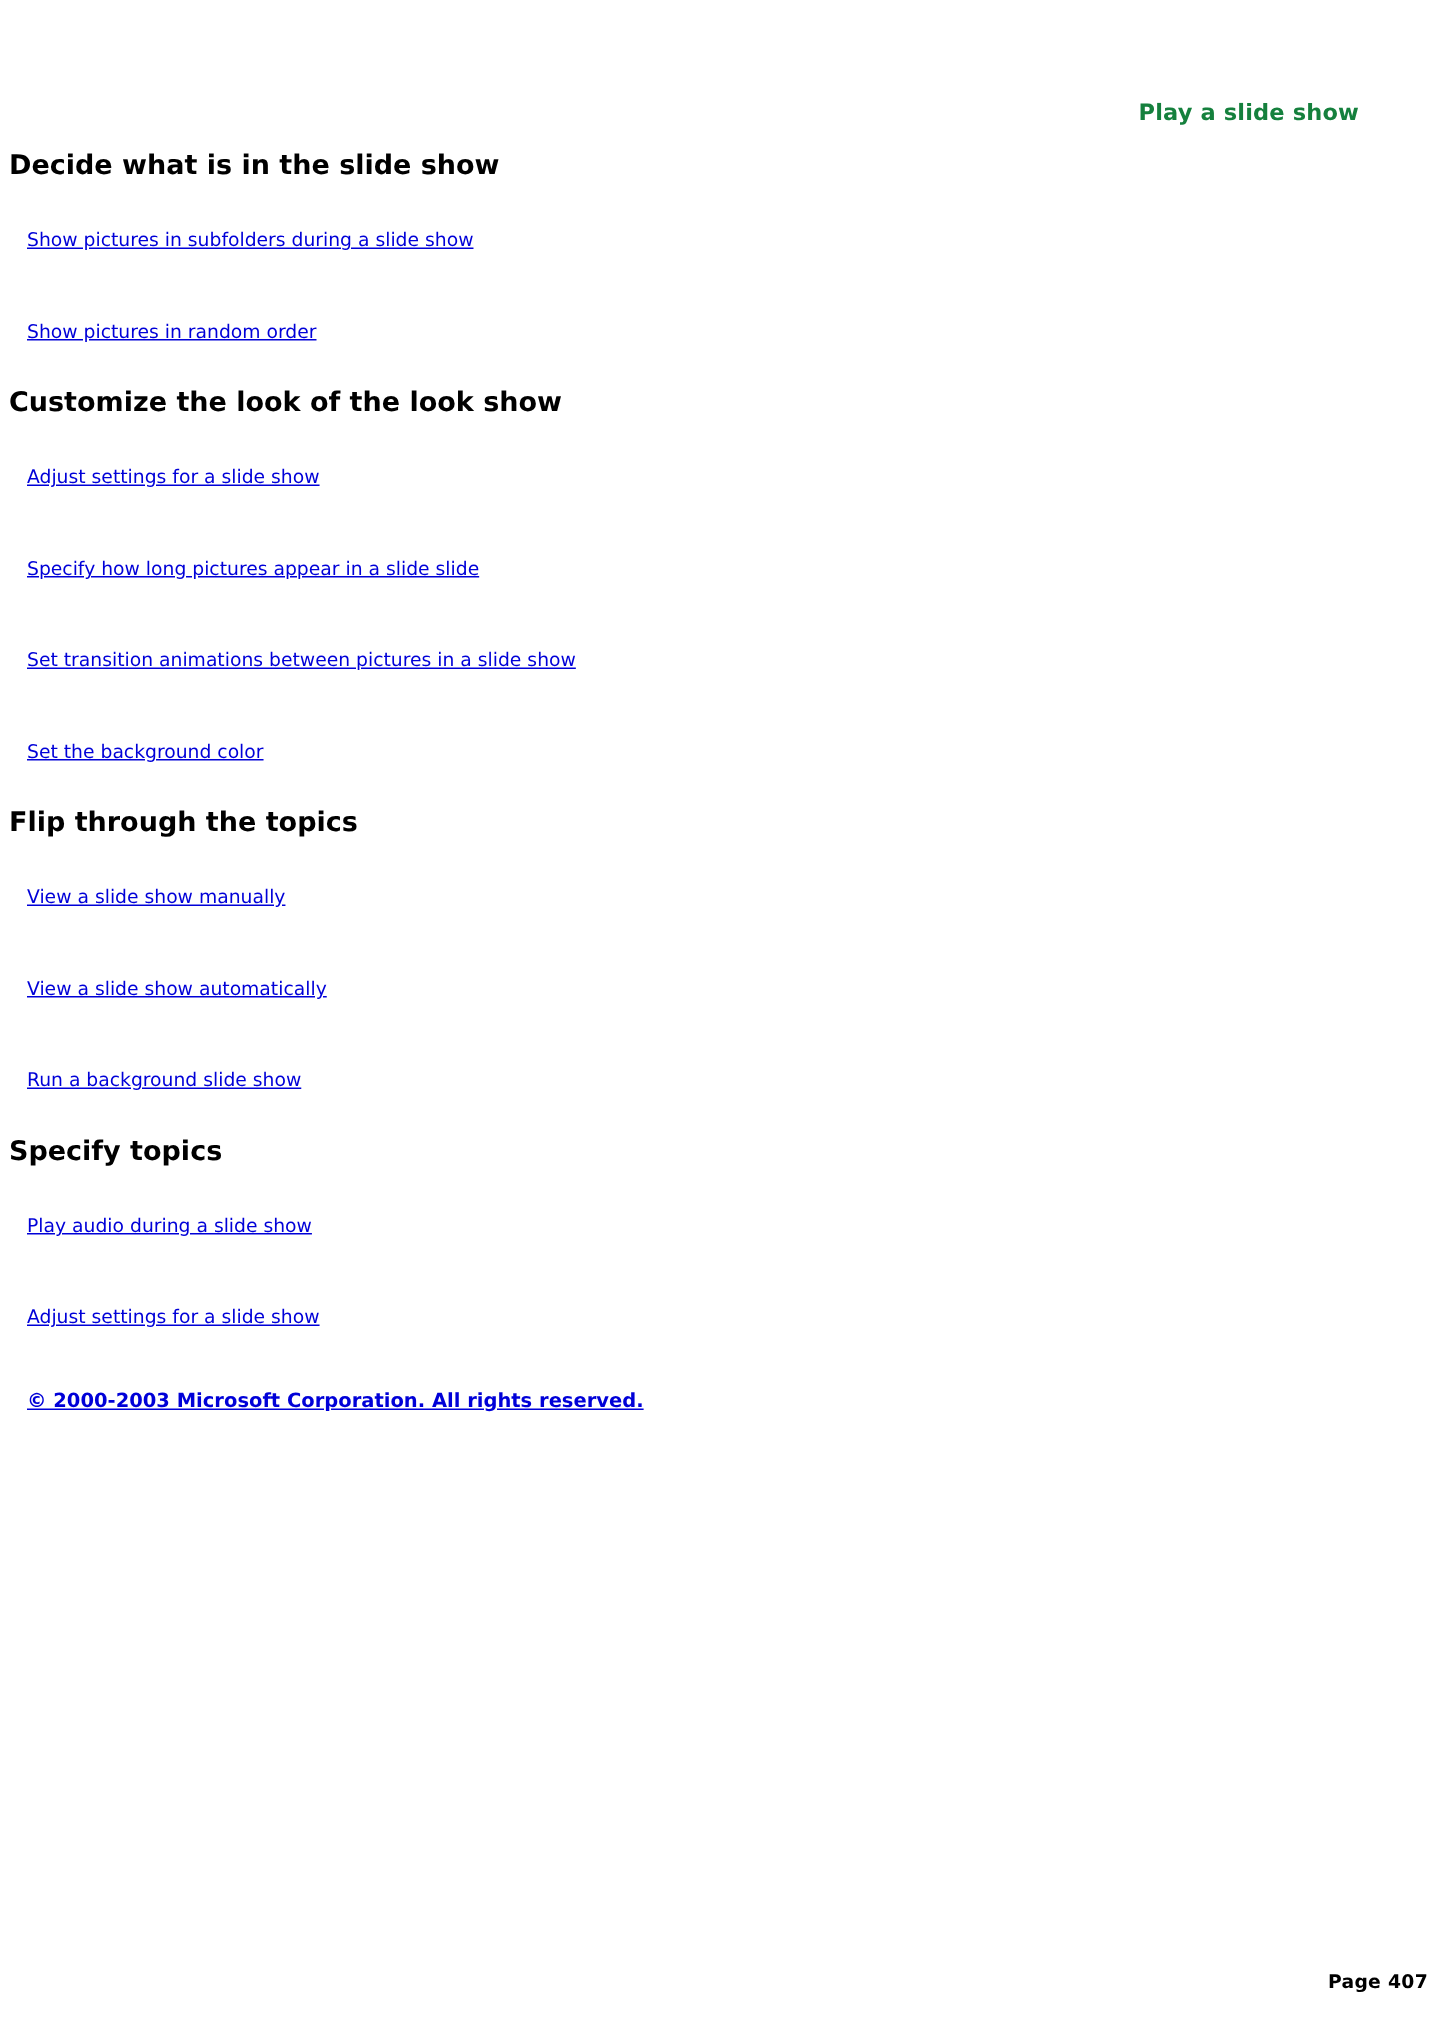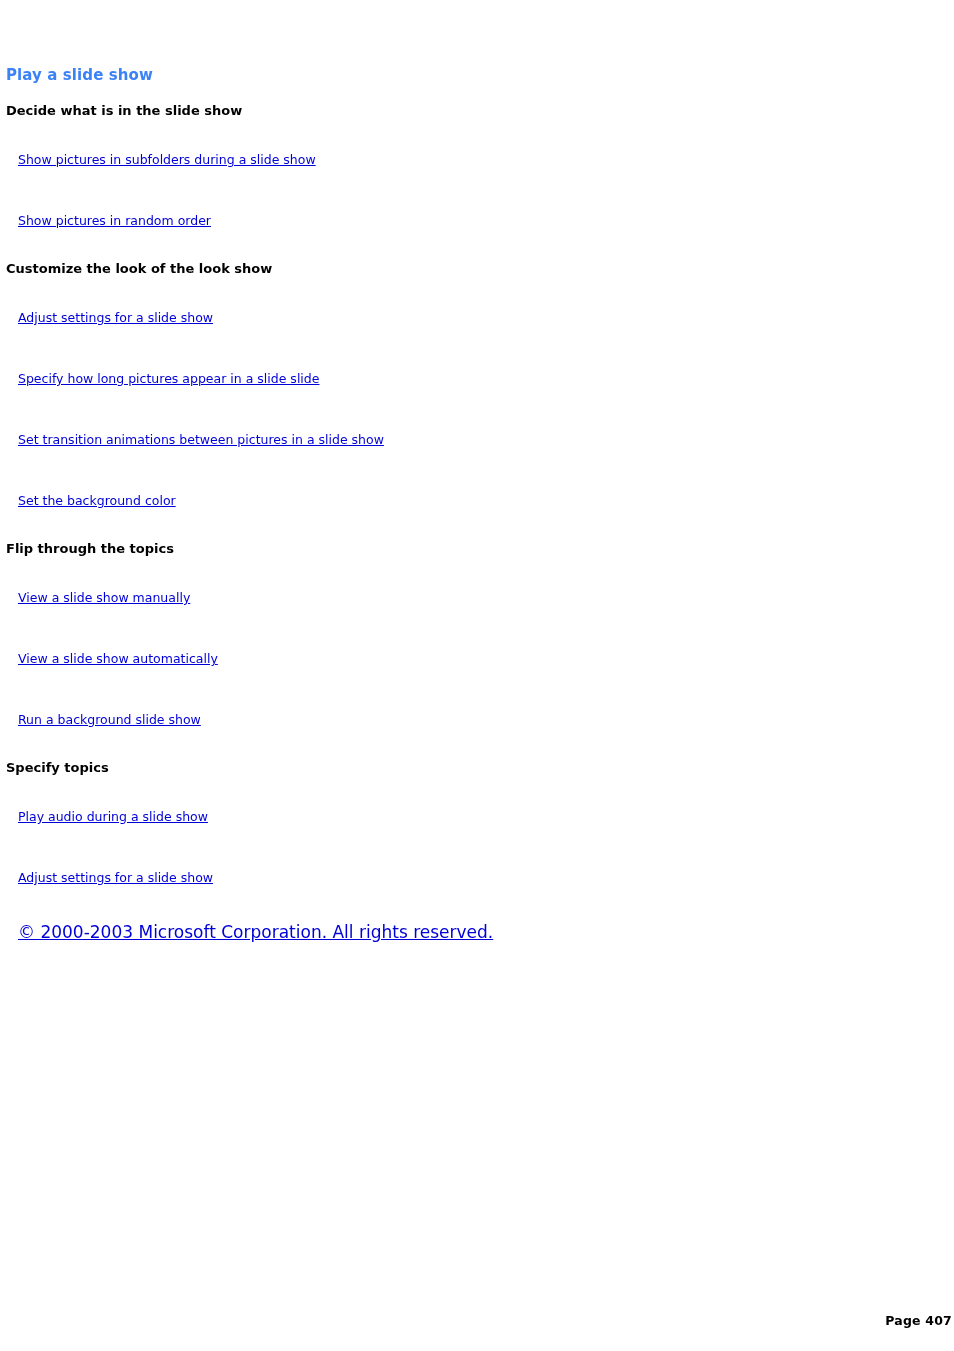--- a/index.html
+++ b/index.html
@@ -32,25 +32,26 @@
     width: 900px;
   }
 
   .page-title {
     font-size: 15px;
     font-weight: bold;
     line-height: 18px;
     margin: 0 0 0 0;
     padding: 0;
     letter-spacing: 0.1px;
-    color: #3b82f6;
+    color: #15803d;
+    text-align: right;
   }
 
   .section-heading {
-    font-size: 13px;
+    font-size: 18px;
     font-weight: bold;
     line-height: 15px;
     color: #000000;
     margin: 0;
     padding: 0;
   }
 
   .link-row {
     margin: 12px;
     padding: 0;
@@ -59,22 +60,22 @@
 
   a.topic-link {
     font-size: 12.5px;
     font-weight: normal;
     color: #0000d8;
     text-decoration: underline;
     line-height: 15px;
   }
 
   a.copyright-link {
-    font-size: 17px;
-    font-weight: normal;
+    font-size: 13px;
+    font-weight: bold;
     color: #0000d8;
     text-decoration: underline;
     line-height: 15px;
   }
 
   
   .sp-title-to-head { height: 19px; }
   .sp-head-to-link  { height: 21px; }
   .sp-link-to-link  { height: 21px; }
   .sp-link-to-head  { height: 21px; }

